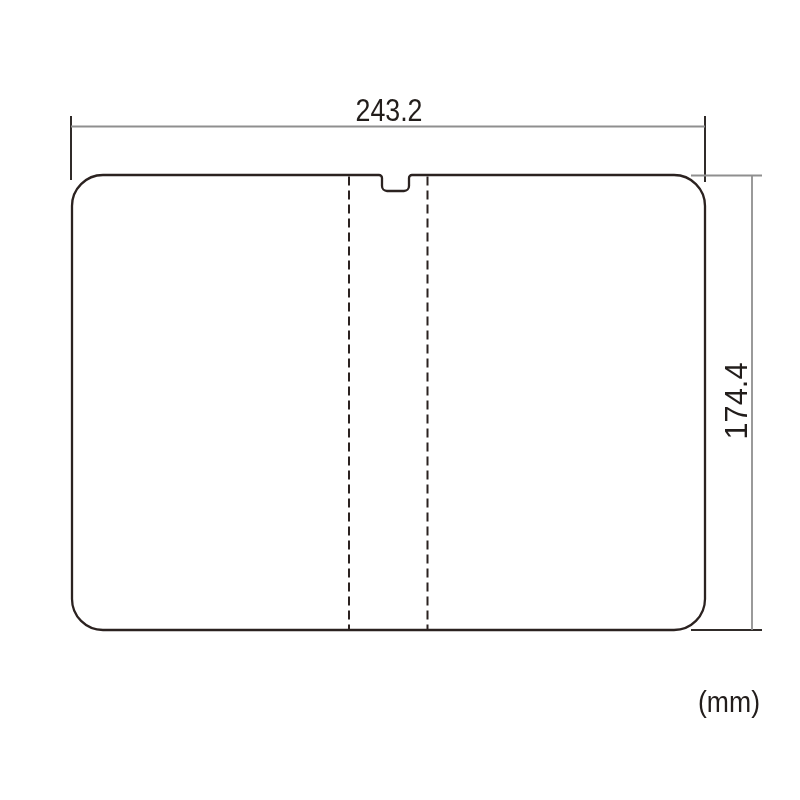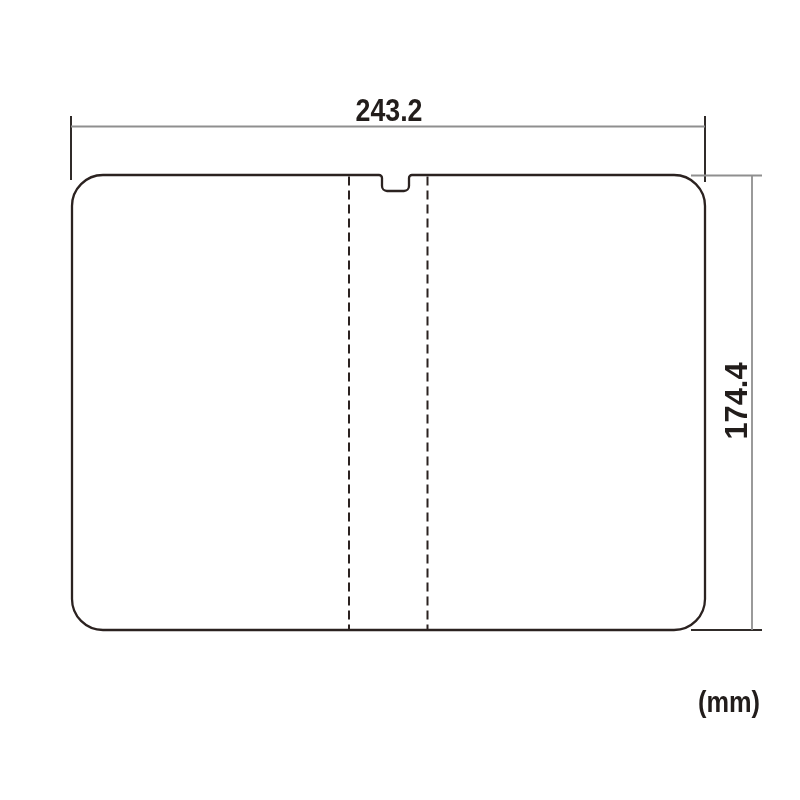--- a/index.html
+++ b/index.html
@@ -7,21 +7,20 @@
     padding: 0;
     background: #ffffff;
     font-family: "Liberation Sans", sans-serif;
   }
   .page {
     position: relative;
     width: 800px;
     height: 800px;
     background: #ffffff;
     overflow: hidden;
-    font-weight: bold;
   }
   svg { display: block; }
 
   .outline-path {
     fill: #ffffff;
     stroke-width: 2.3;
     stroke-linejoin: round;
   }
   .dashed-line {
     stroke-width: 2;

